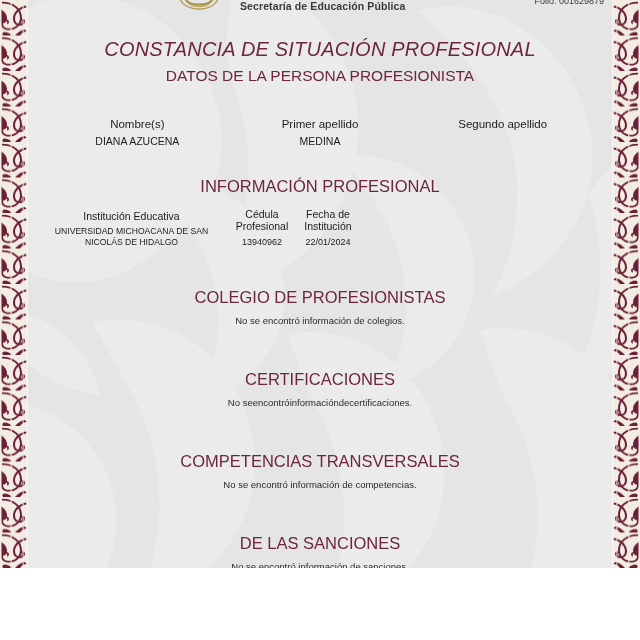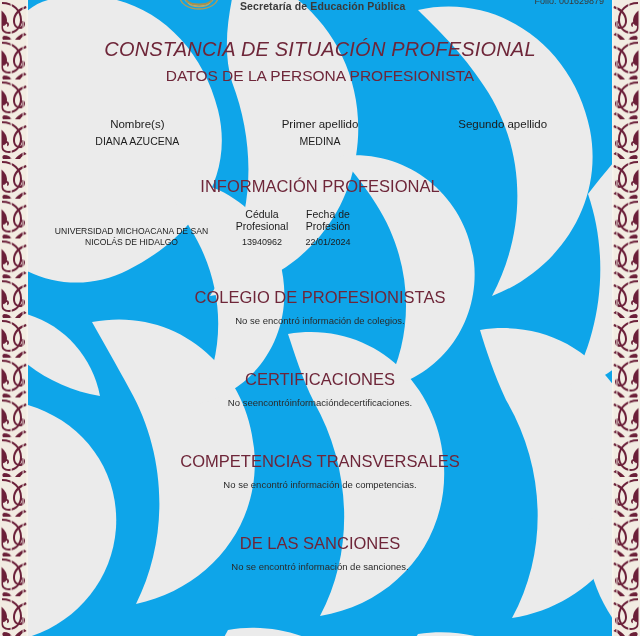--- a/index.html
+++ b/index.html
@@ -6,22 +6,22 @@
 
   html, body {
     width:640px; height:640px;
     overflow:hidden;
     background:#ffffff;
     font-family:"Liberation Sans", sans-serif;
   }
 
   .page {
     position:relative;
-    width:640px; height:636px;
-    background:#0ea5e9;
+    width:640px; height:568px;
+    background:#e5e5e5;
     overflow:hidden;
   }
 
   
   .watermark {
     position:absolute;
     left:28px; top:0; right:28px; bottom:0;
     overflow:hidden;
     pointer-events:none;
     z-index:0;
@@ -260,28 +260,29 @@
       </div>
       <div class="person-col">
         <div class="field-label">Segundo apellido</div>
       </div>
     </div>
 
     <div class="prof-section">
       <div class="section-heading">INFORMACIÓN PROFESIONAL</div>
       <div class="prof-row">
         <div class="prof-col institucion">
+          <div class="prof-label">Institución Educativa</div>
           <div class="prof-value">UNIVERSIDAD MICHOACANA DE SAN NICOLÁS DE HIDALGO</div>
         </div>
         <div class="prof-col cedula">
           <div class="prof-label">Cédula Profesional</div>
           <div class="prof-value">13940962</div>
         </div>
         <div class="prof-col expedicion">
-          <div class="prof-label">Fecha de Profesión</div>
+          <div class="prof-label">Fecha de Institución</div>
           <div class="prof-value">22/01/2024</div>
         </div>
       </div>
     </div>
 
     <div class="block-colegio">
       <div class="section-heading">COLEGIO DE PROFESIONISTAS</div>
       <div class="empty-note">No se encontró información de colegios.</div>
     </div>
 

